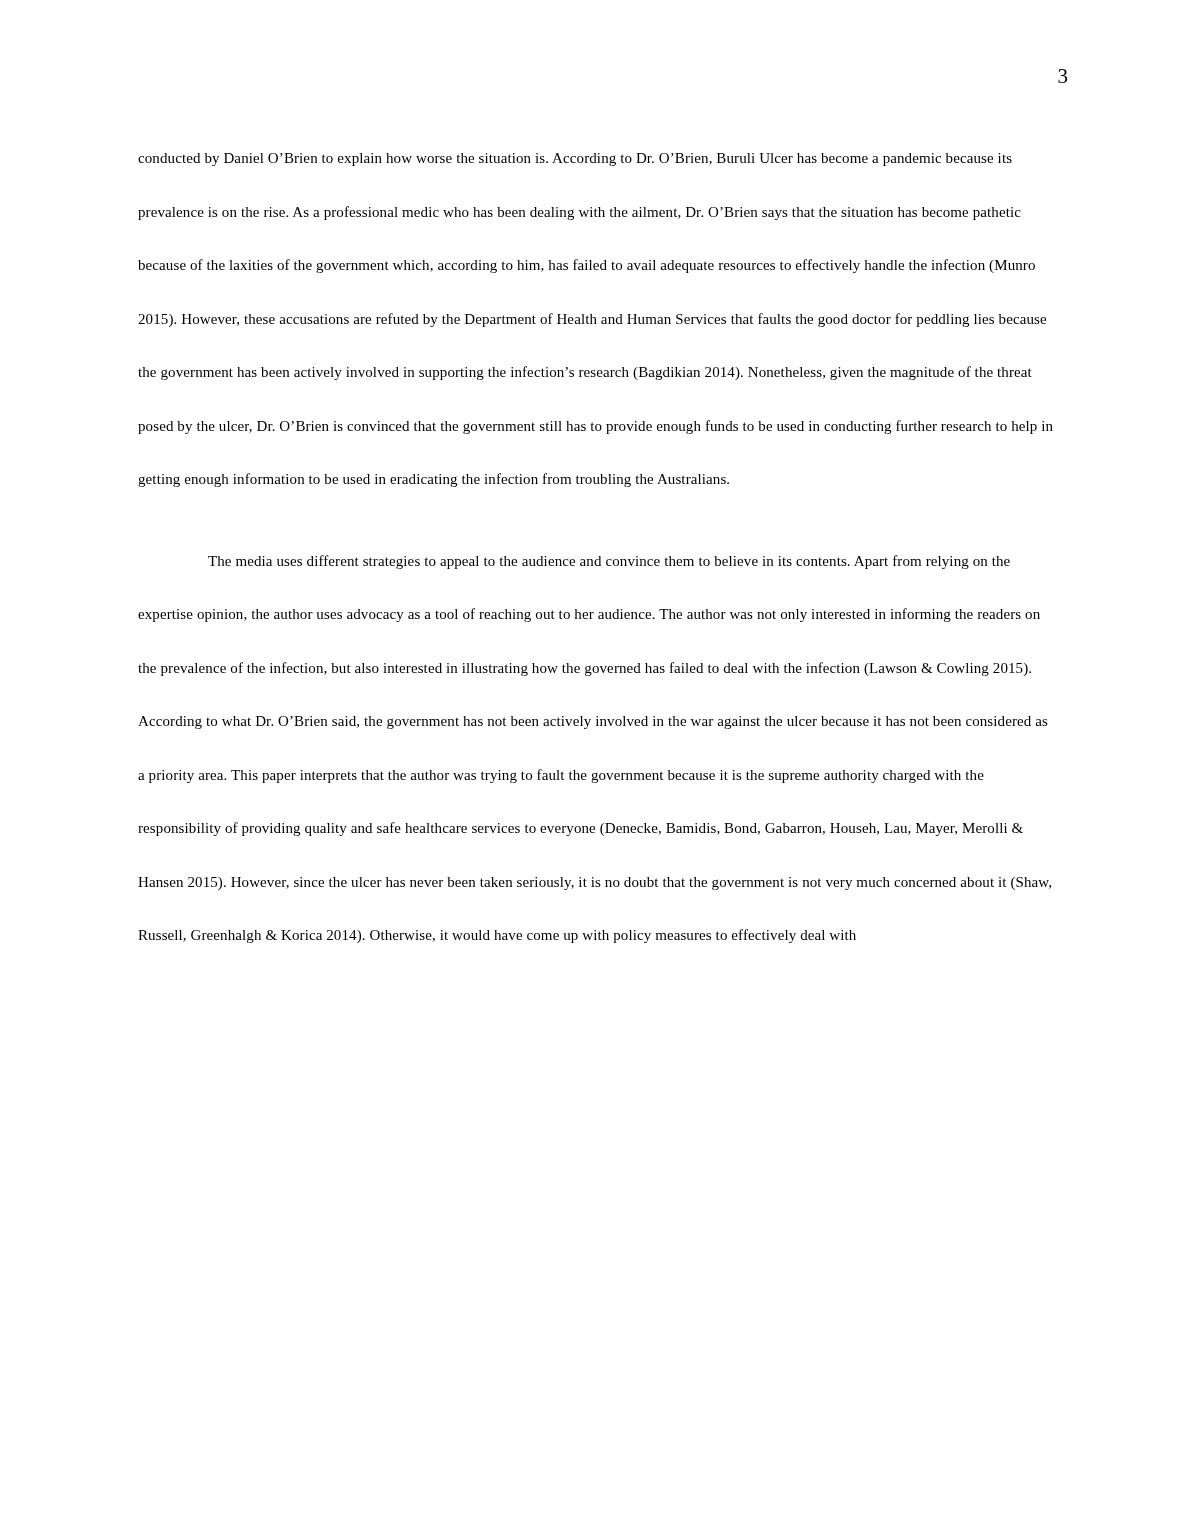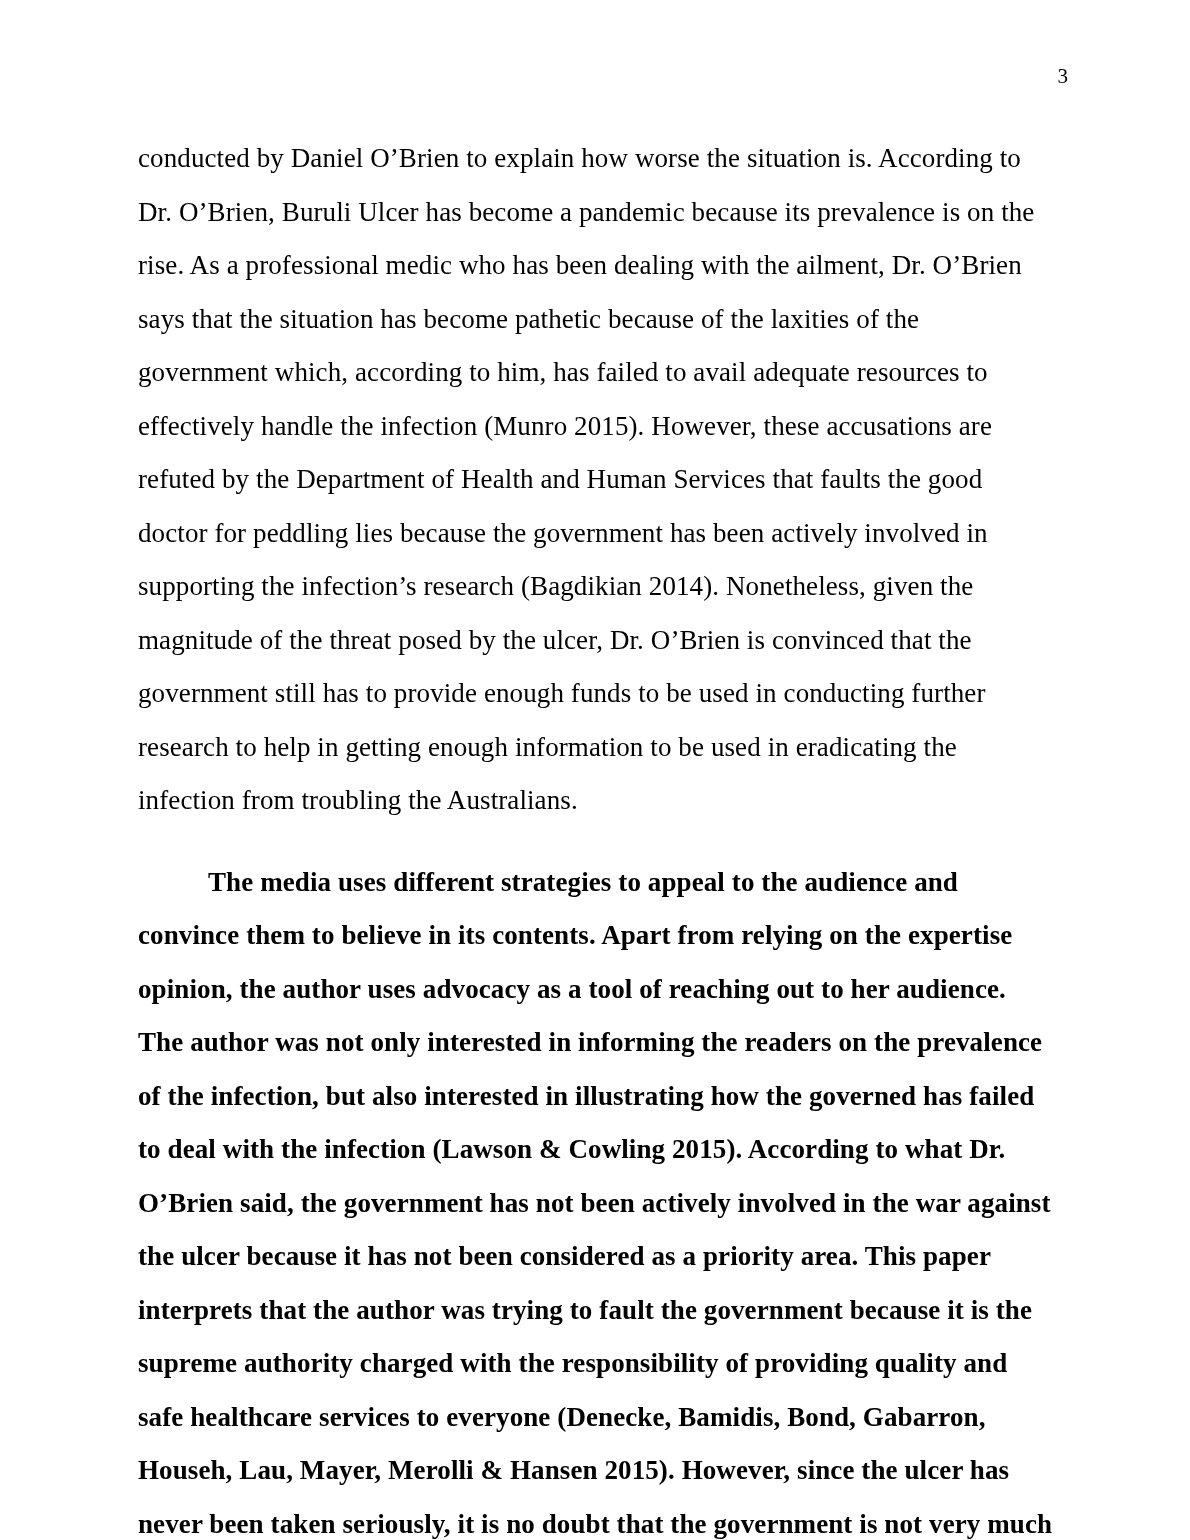--- a/index.html
+++ b/index.html
@@ -33,29 +33,28 @@
     color: #000;
   }
   .body-content {
     position: absolute;
     top: 132px;
     left: 138px;
     width: 916px;
   }
   p.para {
     margin: 0 0 0 0;
-    font-size: 27px;
+    font-size: 15px;
     line-height: 53.5px;
     text-align: left;
     color: #000;
     letter-spacing: 0.1px;
   }
   p.para + p.para {
     margin-top: 28px;
-    font-weight: bold;
   }
   p.indent {
     text-indent: 70px;
   }
 </style>
 </head>
 <body>
 
 <div class="page">
 

